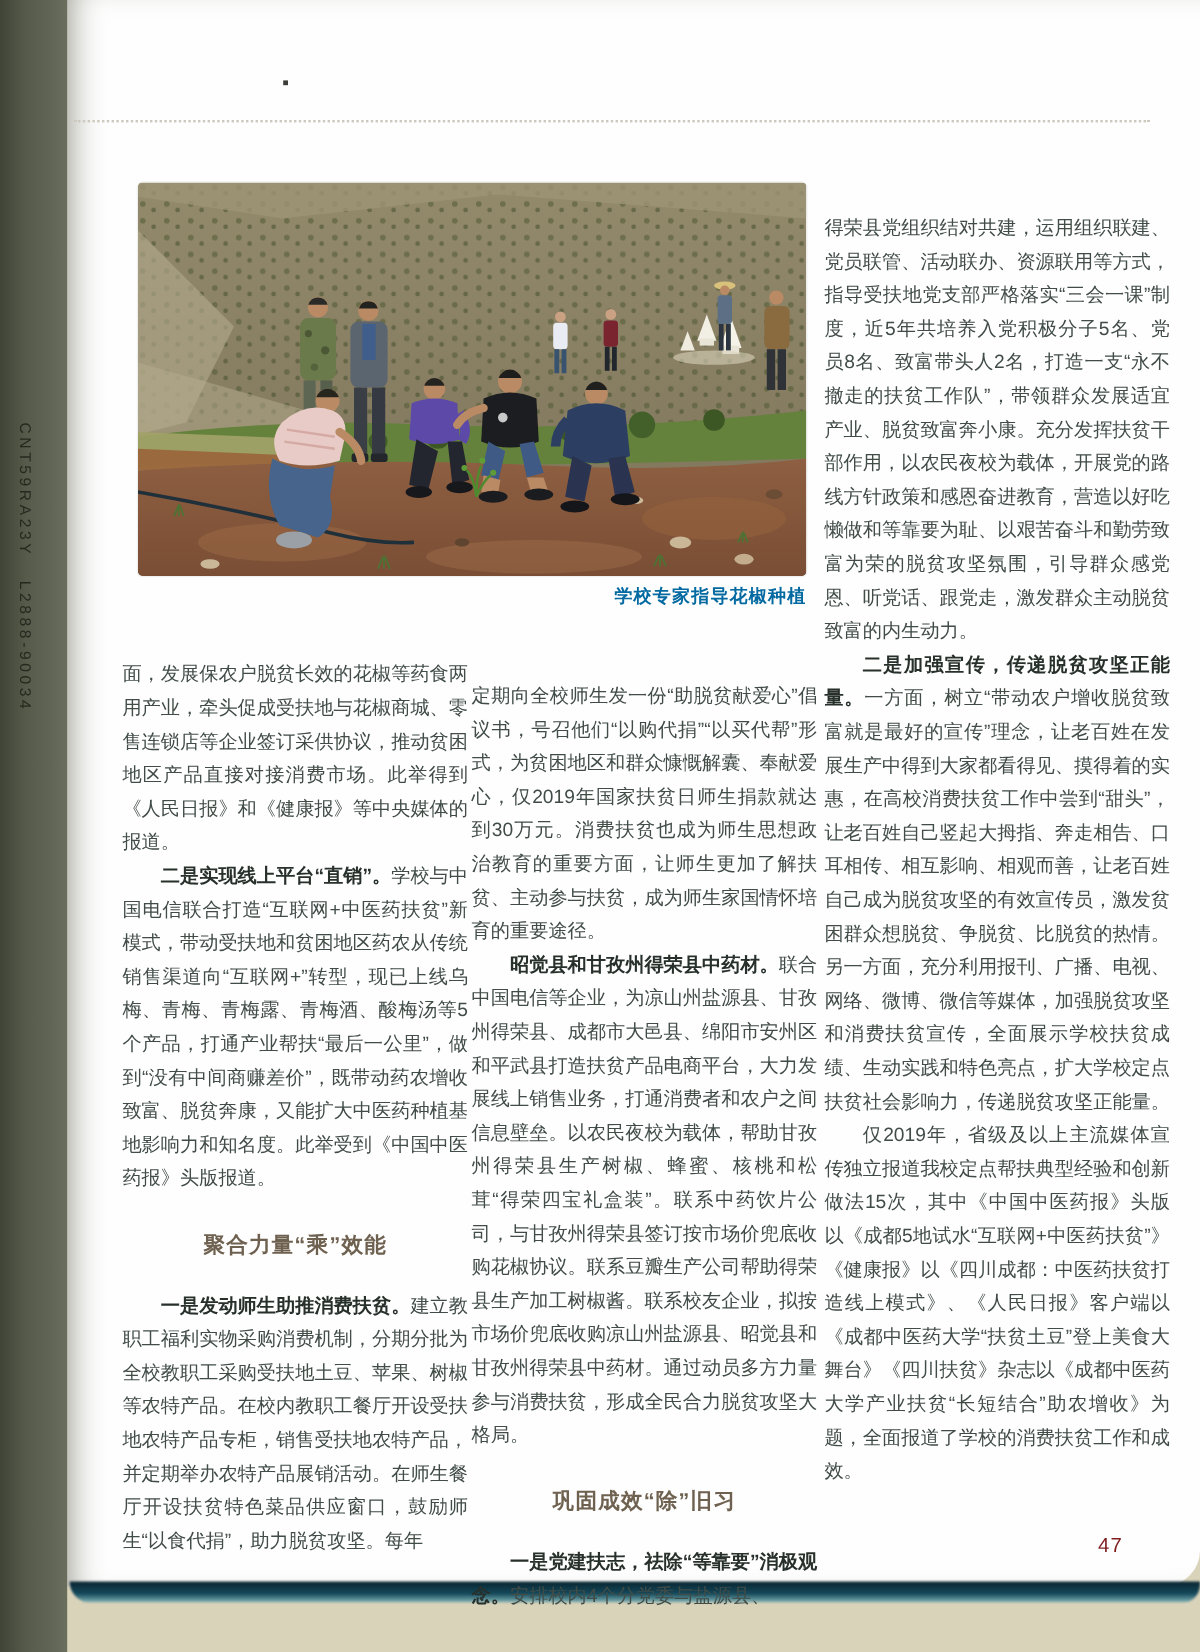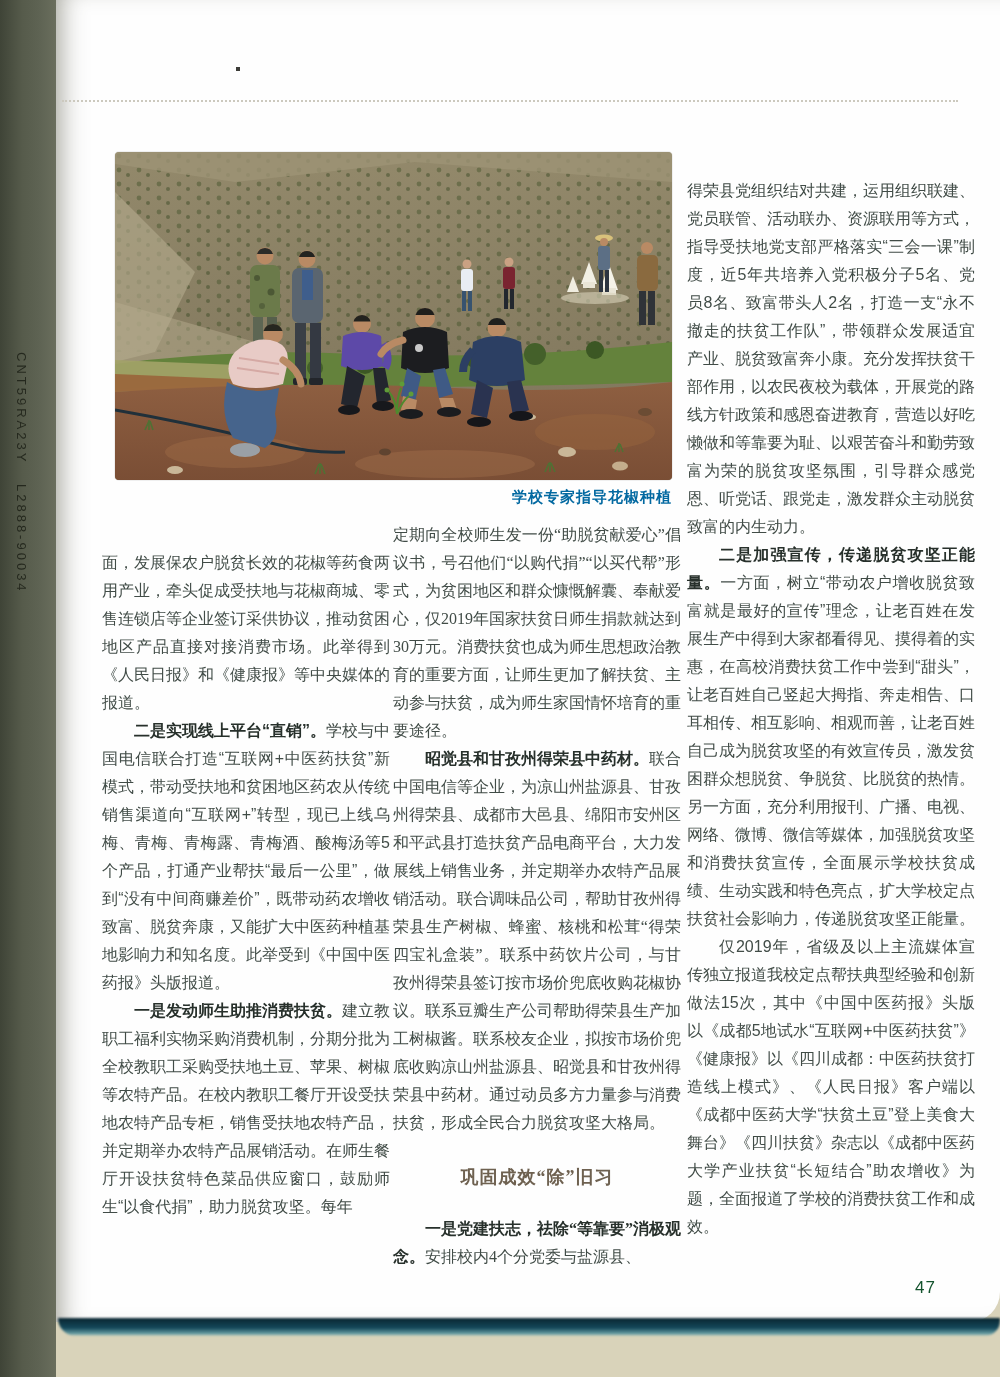--- a/index.html
+++ b/index.html
@@ -62,26 +62,26 @@
     text-align:justify;text-justify:inter-character;
   }
   .col p{margin:0;text-indent:2em;}
   .col p.cont{text-indent:0;margin-top:27px;}
   .col .lead{font-weight:bold;color:#27302b;}
   .col h3{
     margin:26px 0 24px 0;text-align:center;text-indent:0;
     font-size:18px;font-weight:bold;color:#6e6150;letter-spacing:1px;
   }
   .col-left{left:102px;top:522px;}
-  .col-mid{left:393px;top:494px;font-family:Liberation Serif, serif;}
+  .col-mid{left:393px;top:540px;}
   .col-right{left:687px;top:150px;}
   
   .page-num{
     position:absolute;left:915px;top:1278px;width:50px;
-    font-size:17px;color:#14532d;z-index:6;letter-spacing:1px;
+    font-size:17px;color:#7f1d1d;z-index:6;letter-spacing:1px;
   }
 </style>
 </head>
 <body>
 
 <div class="page"></div>
 <div class="bottom-edge"></div>
 <div class="spine">
   <span class="spine-code">CNT59RA23Y   L2888-90034</span>
 </div>
@@ -235,26 +235,27 @@
   <circle cx="272" cy="238" r="2.5" fill="#5f9c38"></circle>
       <circle cx="287" cy="232" r="2.5" fill="#5f9c38"></circle>
       <circle cx="296" cy="242" r="2.5" fill="#5f9c38"></circle>
 </svg>
 </div>
 <div class="caption">学校专家指导花椒种植</div>
 
 <div class="col col-left">
   <p class="cont">面，发展保农户脱贫长效的花椒等药食两用产业，牵头促成受扶地与花椒商城、零售连锁店等企业签订采供协议，推动贫困地区产品直接对接消费市场。此举得到《人民日报》和《健康报》等中央媒体的报道。</p>
   <p><span class="lead">二是实现线上平台“直销”。</span><span>学校与中国电信联合打造“互联网+中医药扶贫”新模式，带动受扶地和贫困地区药农从传统销售渠道向“互联网+”转型，现已上线乌梅、青梅、青梅露、青梅酒、酸梅汤等5个产品，打通产业帮扶“最后一公里”，做到“没有中间商赚差价”，既带动药农增收致富、脱贫奔康，又能扩大中医药种植基地影响力和知名度。此举受到《中国中医药报》头版报道。</span></p>
+  <h3>聚合力量“乘”效能</h3>
   <p><span class="lead">一是发动师生助推消费扶贫。</span><span>建立教职工福利实物采购消费机制，分期分批为全校教职工采购受扶地土豆、苹果、树椒等农特产品。在校内教职工餐厅开设受扶地农特产品专柜，销售受扶地农特产品，并定期举办农特产品展销活动。在师生餐厅开设扶贫特色菜品供应窗口，鼓励师生“以食代捐”，助力脱贫攻坚。每年</span></p>
 </div>
 
 <div class="col col-mid">
   <p class="cont">定期向全校师生发一份“助脱贫献爱心”倡议书，号召他们“以购代捐”“以买代帮”形式，为贫困地区和群众慷慨解囊、奉献爱心，仅2019年国家扶贫日师生捐款就达到30万元。消费扶贫也成为师生思想政治教育的重要方面，让师生更加了解扶贫、主动参与扶贫，成为师生家国情怀培育的重要途径。</p>
-  <p><span class="lead">昭觉县和甘孜州得荣县中药材。</span><span>联合中国电信等企业，为凉山州盐源县、甘孜州得荣县、成都市大邑县、绵阳市安州区和平武县打造扶贫产品电商平台，大力发展线上销售业务，并定期举办农特产品展销活动。联合调味品公司，帮助甘孜州得荣县生产树椒、蜂蜜、核桃和松茸“得荣四宝礼盒装”。联系中药饮片公司，与甘孜州得荣县签订按市场价兜底收购花椒协议。联系豆瓣生产公司帮助得荣县生产加工树椒酱。联系校友企业，拟按市场价兜底收购凉山州盐源县、昭觉县和甘孜州得荣县中药材。通过动员多方力量参与消费扶贫，形成全民合力脱贫攻坚大格局。</span></p>
+  <p><span class="lead">昭觉县和甘孜州得荣县中药材。</span><span>联合中国电信等企业，为凉山州盐源县、甘孜州得荣县、成都市大邑县、绵阳市安州区和平武县打造扶贫产品电商平台，大力发展线上销售业务，打通消费者和农户之间信息壁垒。以农民夜校为载体，帮助甘孜州得荣县生产树椒、蜂蜜、核桃和松茸“得荣四宝礼盒装”。联系中药饮片公司，与甘孜州得荣县签订按市场价兜底收购花椒协议。联系豆瓣生产公司帮助得荣县生产加工树椒酱。联系校友企业，拟按市场价兜底收购凉山州盐源县、昭觉县和甘孜州得荣县中药材。通过动员多方力量参与消费扶贫，形成全民合力脱贫攻坚大格局。</span></p>
   <h3>巩固成效“除”旧习</h3>
   <p><span class="lead">一是党建扶志，祛除“等靠要”消极观念。</span><span>安排校内4个分党委与盐源县、</span></p>
 </div>
 
 <div class="col col-right">
   <p class="cont">得荣县党组织结对共建，运用组织联建、党员联管、活动联办、资源联用等方式，指导受扶地党支部严格落实“三会一课”制度，近5年共培养入党积极分子5名、党员8名、致富带头人2名，打造一支“永不撤走的扶贫工作队”，带领群众发展适宜产业、脱贫致富奔小康。充分发挥扶贫干部作用，以农民夜校为载体，开展党的路线方针政策和感恩奋进教育，营造以好吃懒做和等靠要为耻、以艰苦奋斗和勤劳致富为荣的脱贫攻坚氛围，引导群众感党恩、听党话、跟党走，激发群众主动脱贫致富的内生动力。</p>
   <p><span class="lead">二是加强宣传，传递脱贫攻坚正能量。</span><span>一方面，树立“带动农户增收脱贫致富就是最好的宣传”理念，让老百姓在发展生产中得到大家都看得见、摸得着的实惠，在高校消费扶贫工作中尝到“甜头”，让老百姓自己竖起大拇指、奔走相告、口耳相传、相互影响、相观而善，让老百姓自己成为脱贫攻坚的有效宣传员，激发贫困群众想脱贫、争脱贫、比脱贫的热情。另一方面，充分利用报刊、广播、电视、网络、微博、微信等媒体，加强脱贫攻坚和消费扶贫宣传，全面展示学校扶贫成绩、生动实践和特色亮点，扩大学校定点扶贫社会影响力，传递脱贫攻坚正能量。</span></p>
   <p>仅2019年，省级及以上主流媒体宣传独立报道我校定点帮扶典型经验和创新做法15次，其中《中国中医药报》头版以《成都5地试水“互联网+中医药扶贫”》《健康报》以《四川成都：中医药扶贫打造线上模式》、《人民日报》客户端以《成都中医药大学“扶贫土豆”登上美食大舞台》《四川扶贫》杂志以《成都中医药大学产业扶贫“长短结合”助农增收》为题，全面报道了学校的消费扶贫工作和成效。</p>
 </div>
 

